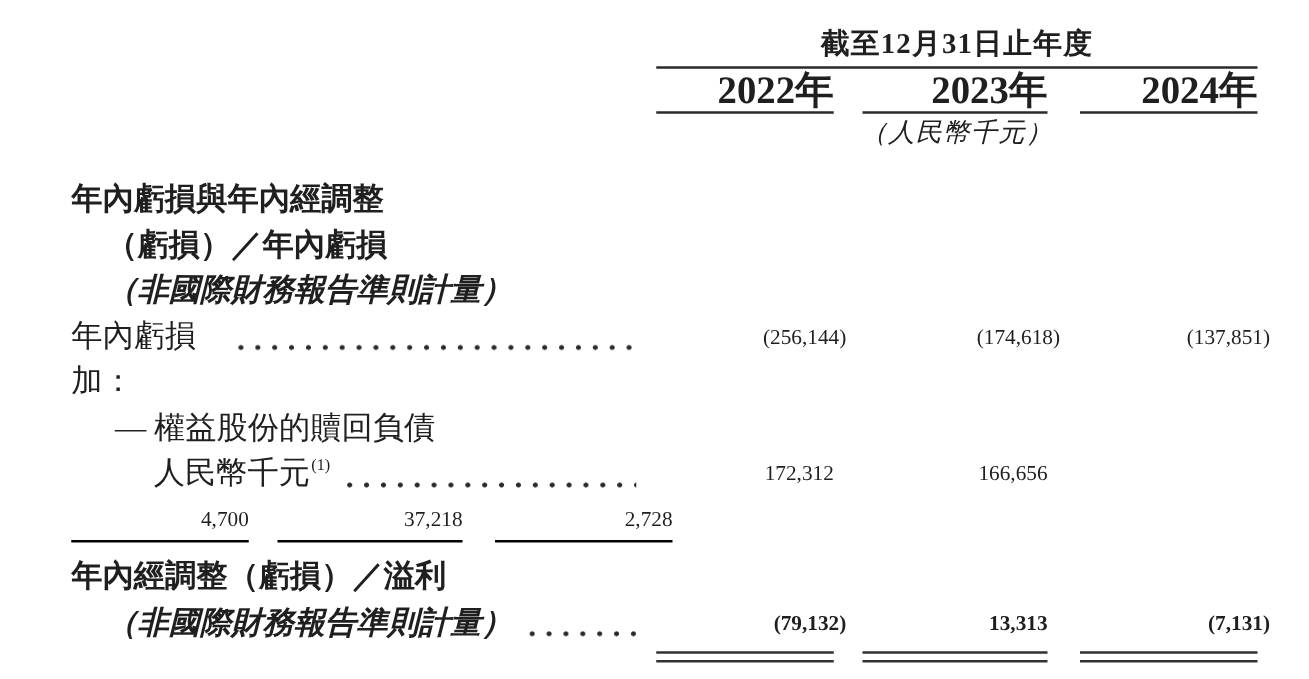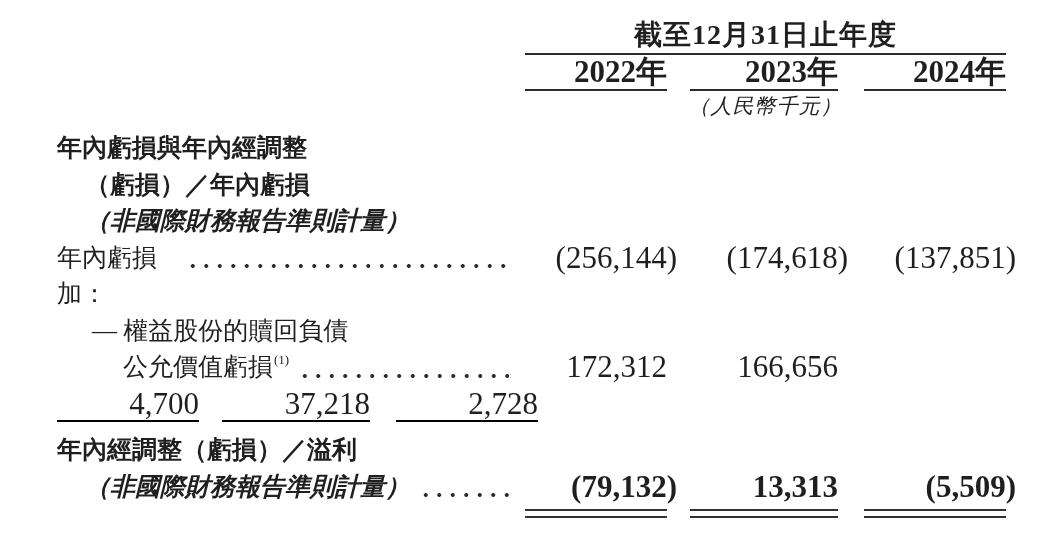--- a/index.html
+++ b/index.html
@@ -18,21 +18,21 @@
     font-family: "Liberation Serif", "DejaVu Serif", serif;
     overflow: hidden;
   }
   .trow { display: flex; align-items: stretch; }
   .lblspace { width: 468px; flex: 0 0 468px; }
   .numsregion { width: 481px; flex: 0 0 481px; text-align: center; }
 
   
   .title {
     font-weight: 700;
-    font-size: 28px;
+    font-size: 23px;
     height: 30px;
     line-height: 30px;
     padding-top: 6px;
     padding-bottom: 3px;
     border-bottom: 2.5px solid #2b2b2b;
     letter-spacing: 1px;
   }
   .years-row { height: 36px; }
   .ycell {
     font-weight: 700;
@@ -44,21 +44,21 @@
   }
   .currency {
     font-style: italic;
     font-size: 21px;
     height: 30px;
     line-height: 30px;
     letter-spacing: 1px;
   }
 
   
-  #rows { margin-top: 9px; }
+  #rows { margin-top: 21px; }
   .row { display: flex; align-items: stretch; height: 36.5px; }
   .c1 { width: 142px; flex: 0 0 142px; }
   .g1 { width: 23px;  flex: 0 0 23px; }
   .c2 { width: 148px; flex: 0 0 148px; }
   .g2 { width: 26px;  flex: 0 0 26px; }
   .c3 { width: 142px; flex: 0 0 142px; }
 
   .lbl {
     width: 468px; flex: 0 0 468px;
     display: flex;
@@ -84,21 +84,21 @@
     flex: 1 1 auto;
     margin-left: 7px;
     margin-right: 16px;
     background-image: radial-gradient(circle, #2a2a2a 1.7px, rgba(0,0,0,0) 2.2px);
     background-size: 13.5px 6px;
     background-repeat: repeat-x;
     background-position: left 2px bottom 7px;
   }
   .cell {
     text-align: right;
-    font-size: 31px;
+    font-size: 17px;
     line-height: 36.5px;
     box-sizing: border-box;
   }
   .val { display: inline; }
   .val.neg { margin-right: -10px; }
   .row.bv .val { font-weight: 700; }
   .row.u1 .cell { border-bottom: 2px solid #000000; }
 
   
   .rule-row { height: 13px; }
@@ -196,21 +196,21 @@
         </div>
     <div class="cell c1"><span class="val"></span></div>
     <div class="g1"></div>
     <div class="cell c2"><span class="val"></span></div>
     <div class="g2"></div>
     <div class="cell c3"><span class="val"></span></div>
   </div>
 
   <div class="row">
     <div class="lbl" style="padding-left: 66px;">
-          <span class="txt">公允價值虧損</span>
+          <span class="txt">人民幣千元</span>
           <sup class="sup">(1)</sup>
           <span class="leader"></span>
         </div>
     <div class="cell c1"><span class="val">172,312</span></div>
     <div class="g1"></div>
     <div class="cell c2"><span class="val">166,656</span></div>
     <div class="g2"></div>
   </div>
 
   <div class="row u1">
@@ -234,21 +234,21 @@
 
   <div class="row bv">
     <div class="lbl b i" style="padding-left: 28px;">
           <span class="txt">（非國際財務報告準則計量）</span>
           <span class="leader"></span>
         </div>
     <div class="cell c1"><span class="val neg">(79,132)</span></div>
     <div class="g1"></div>
     <div class="cell c2"><span class="val">13,313</span></div>
     <div class="g2"></div>
-    <div class="cell c3"><span class="val neg">(5,509)</span></div>
+    <div class="cell c3"><span class="val neg">(7,131)</span></div>
   </div>
 
   <div class="row rule-row">
     <div class="lblspace"></div>
     <div class="dbl c1"></div>
     <div class="g1"></div>
     <div class="dbl c2"></div>
     <div class="g2"></div>
     <div class="dbl c3"></div>
   </div>

